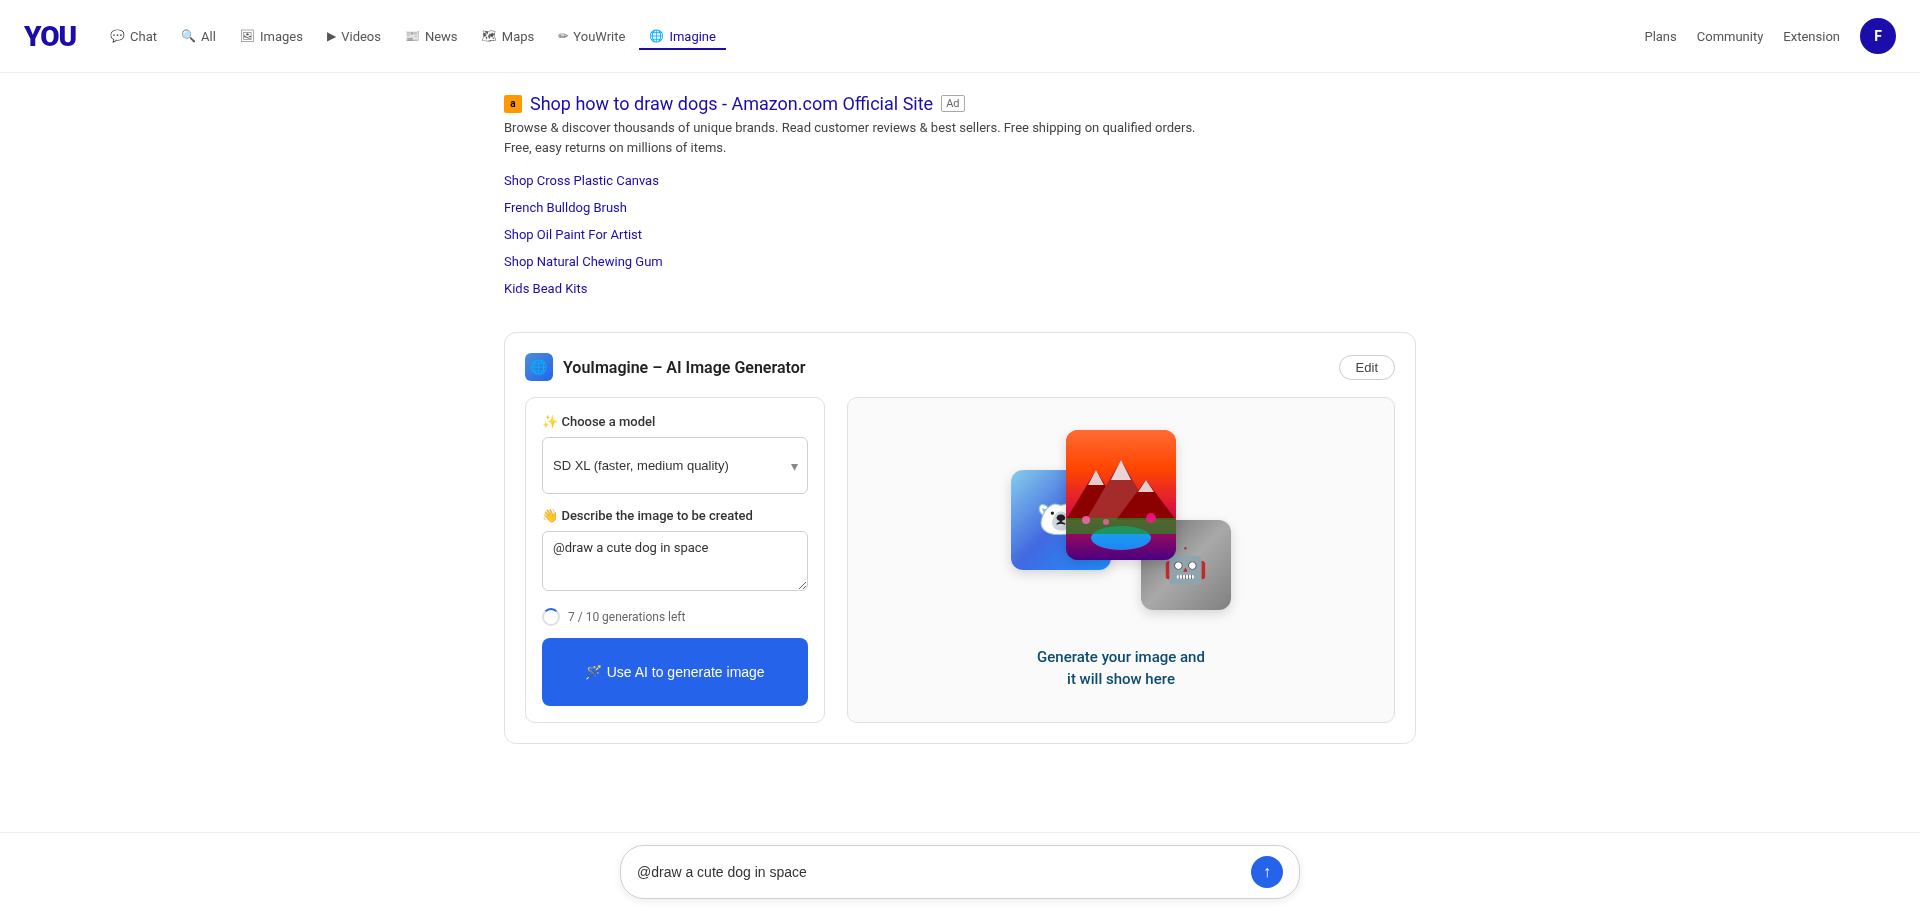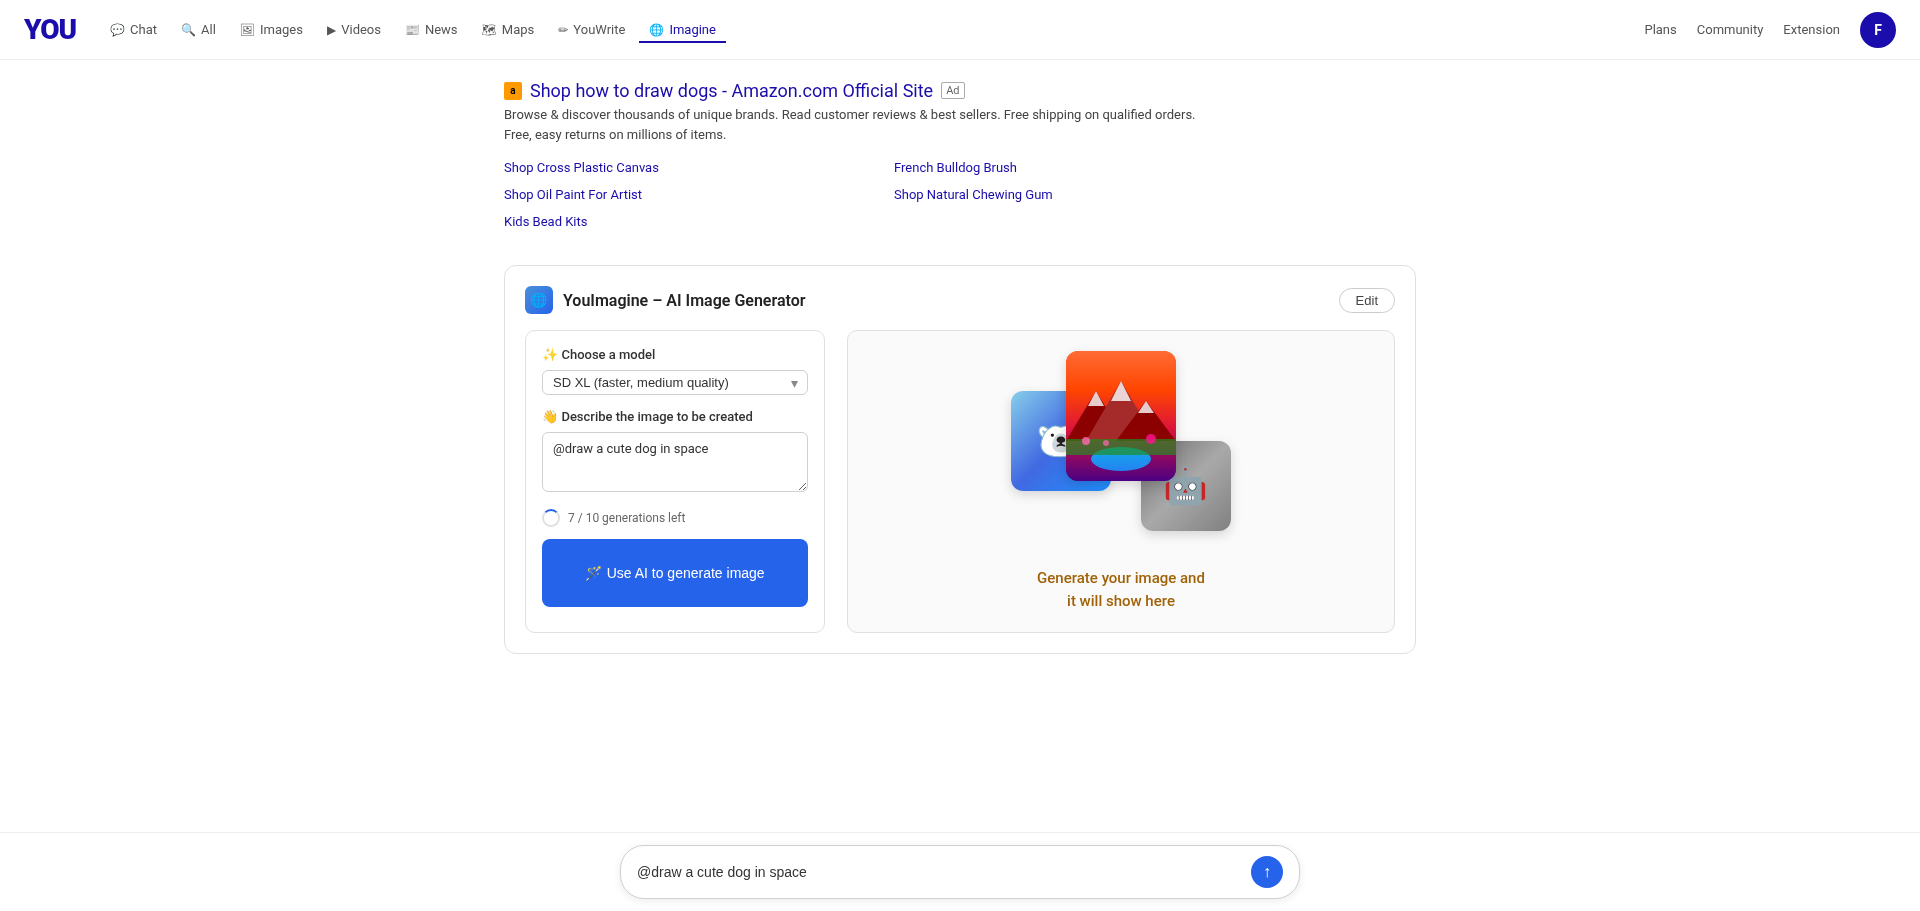--- a/index.html
+++ b/index.html
@@ -3,21 +3,21 @@
   <meta charset="utf-8">
   <style>
     * { box-sizing: border-box; margin: 0; padding: 0; }
     body { font-family: -apple-system, BlinkMacSystemFont, 'Segoe UI', Roboto, sans-serif; background: #fff; color: #333; font-size: 14px; }
 
     
     .header {
       display: flex;
       align-items: center;
       padding: 0 24px;
-      height: 60px;
+      height: 73px;
       border-bottom: 1px solid #eee;
       position: sticky;
       top: 0;
       background: #fff;
       z-index: 100;
     }
     .logo {
       font-size: 28px;
       font-weight: 900;
       color: #1a0dab;
@@ -123,21 +123,21 @@
     }
     .ad-desc {
       font-size: 13px;
       color: #444;
       line-height: 1.5;
       margin-bottom: 12px;
       max-width: 700px;
     }
     .ad-links {
       display: grid;
-      grid-template-columns: 1fr 1fr;
+      grid-template-columns: 1fr;
       gap: 4px 80px;
       max-width: 700px;
     }
     .ad-link {
       font-size: 13px;
       color: #1a0dab;
       text-decoration: none;
       cursor: pointer;
       padding: 4px 0;
     }
@@ -206,21 +206,21 @@
       font-size: 13px;
       font-weight: 500;
       color: #333;
       margin-bottom: 8px;
       display: flex;
       align-items: center;
       gap: 6px;
     }
     .panel-select {
       width: 100%;
-      padding: 4px 10px;
+      padding: 20px 10px;
       border: 1px solid #d0d0d0;
       border-radius: 6px;
       font-size: 13px;
       color: #333;
       background: #fff;
       cursor: pointer;
       appearance: none;
     }
     .select-wrapper {
       position: relative;
@@ -328,21 +328,21 @@
       bottom: 20px;
       background: linear-gradient(135deg, #696969, #A9A9A9, #808080);
       z-index: 1;
       display: flex;
       align-items: center;
       justify-content: center;
       font-size: 36px;
     }
     .generate-prompt {
       font-size: 15px;
-      color: #a16207;
+      color: #0c4a6e;
       text-align: center;
       font-weight: 500;
       line-height: 1.5;
       cursor: pointer;
     }
 
     
     .bottom-bar {
       position: fixed;
       bottom: 0;

